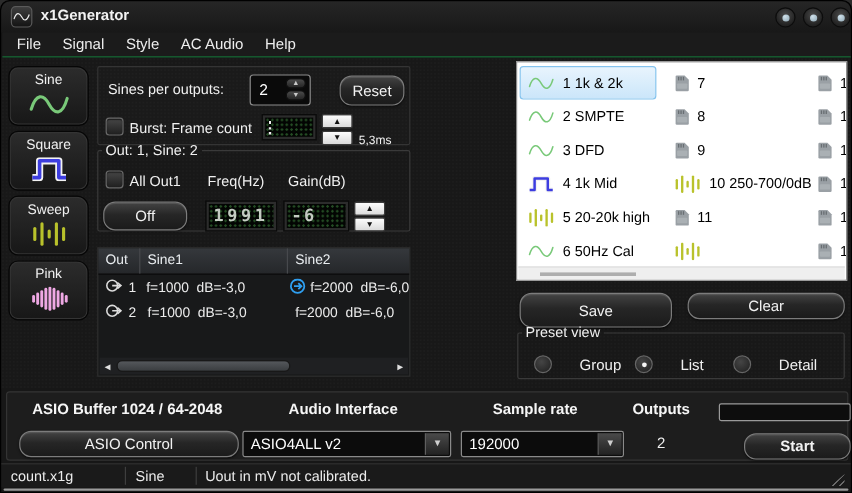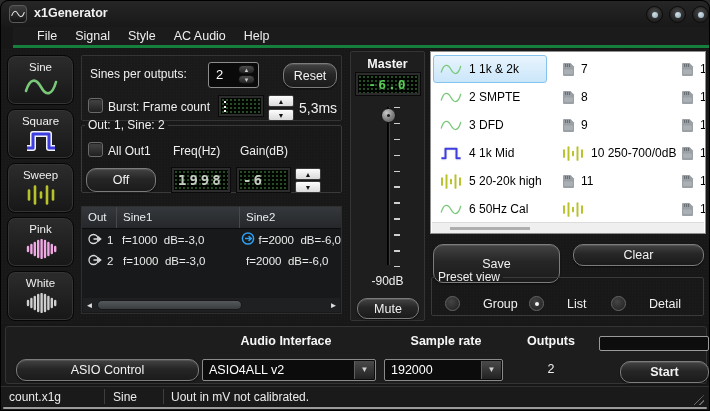--- a/index.html
+++ b/index.html
@@ -21,22 +21,22 @@
   .app-icon{ position:absolute; left:8px; top:4px; width:18px; height:18px;
     background:linear-gradient(#3e3e3e,#141414); border:1px solid #5a5a5a; border-radius:4px;
     display:flex; align-items:center; justify-content:center; }
   .app-title{ position:absolute; left:33px; top:5px; font-size:12.5px; font-weight:bold; color:#f2f2f2; }
   .winbtn{ position:absolute; top:5px; width:17px; height:17px; border-radius:50%;
     background:radial-gradient(circle at 50% 38%, #4a4a4a, #222 70%); border:1px solid #0c0c0c; }
   .winbtn i{ position:absolute; left:5px; top:5px; width:6px; height:6px; border-radius:50%;
     background:radial-gradient(circle at 35% 30%, #cfe0ea, #8fa7b4); display:block; }
 
   
-  .menubar{ position:absolute; left:12px; top:26px; right:0; height:21px;
-    background:#1b1b1b; border-bottom:3px solid #15803d; display:flex; align-items:center; padding-left:15px; }
+  .menubar{ position:absolute; left:1px; top:26px; right:0; height:21px;
+    background:#1b1b1b; border-bottom:1px solid #15803d; display:flex; align-items:center; padding-left:3px; }
   .menu-item{ color:#ededed; font-size:12.5px; padding:2px 9px; cursor:default; }
 
   
   .content{ position:absolute; left:0; top:47px; right:0; height:276px;
     background:#181818;
     background-image:radial-gradient(rgba(255,255,255,.02) 1px, transparent 1px);
     background-size:3px 3px; }
 
   
   .tab{ position:absolute; left:6px; width:67px; height:50px;
@@ -228,36 +228,20 @@
             <line x1="9.8" y1="4" x2="9.8" y2="16" stroke="#efa8e4" stroke-width="2.4" stroke-linecap="round"></line>
             <line x1="13.200000000000001" y1="2" x2="13.200000000000001" y2="18" stroke="#efa8e4" stroke-width="2.4" stroke-linecap="round"></line>
             <line x1="16.6" y1="1" x2="16.6" y2="19" stroke="#efa8e4" stroke-width="2.4" stroke-linecap="round"></line>
             <line x1="20" y1="2" x2="20" y2="18" stroke="#efa8e4" stroke-width="2.4" stroke-linecap="round"></line>
             <line x1="23.4" y1="4" x2="23.4" y2="16" stroke="#efa8e4" stroke-width="2.4" stroke-linecap="round"></line>
             <line x1="26.799999999999997" y1="6" x2="26.799999999999997" y2="14" stroke="#efa8e4" stroke-width="2.4" stroke-linecap="round"></line>
             <line x1="30.199999999999996" y1="8" x2="30.199999999999996" y2="12" stroke="#efa8e4" stroke-width="2.4" stroke-linecap="round"></line>
           </svg>
         </span>
     </div>
-    <div class="tab" style="top:223px">
-      <span class="tlabel">White</span>
-      <span class="ticon">
-          <svg width="32" height="20" viewBox="0 0 32 20">
-            <line x1="3" y1="8" x2="3" y2="12" stroke="#cfcfcf" stroke-width="2.4" stroke-linecap="round"></line>
-            <line x1="6.4" y1="6" x2="6.4" y2="14" stroke="#cfcfcf" stroke-width="2.4" stroke-linecap="round"></line>
-            <line x1="9.8" y1="4" x2="9.8" y2="16" stroke="#cfcfcf" stroke-width="2.4" stroke-linecap="round"></line>
-            <line x1="13.200000000000001" y1="2" x2="13.200000000000001" y2="18" stroke="#cfcfcf" stroke-width="2.4" stroke-linecap="round"></line>
-            <line x1="16.6" y1="1" x2="16.6" y2="19" stroke="#cfcfcf" stroke-width="2.4" stroke-linecap="round"></line>
-            <line x1="20" y1="2" x2="20" y2="18" stroke="#cfcfcf" stroke-width="2.4" stroke-linecap="round"></line>
-            <line x1="23.4" y1="4" x2="23.4" y2="16" stroke="#cfcfcf" stroke-width="2.4" stroke-linecap="round"></line>
-            <line x1="26.799999999999997" y1="6" x2="26.799999999999997" y2="14" stroke="#cfcfcf" stroke-width="2.4" stroke-linecap="round"></line>
-            <line x1="30.199999999999996" y1="8" x2="30.199999999999996" y2="12" stroke="#cfcfcf" stroke-width="2.4" stroke-linecap="round"></line>
-          </svg>
-        </span>
-    </div>
 
     <div class="sec1" style="top:7px">
       <span class="lbl" style="position:absolute;left:8px;top:11px">Sines per outputs:</span>
       <div class="spinner" style="left:126px;top:6px;width:51px;height:26px">
         <span class="val">2</span>
         <span class="updown">
             <b>▲</b>
             <b>▼</b>
           </span>
       </div>
@@ -268,32 +252,32 @@
         <span style="border-left:2px dotted #f0f0f0;height:11px;margin-left:3px"></span>
       </div>
       <div style="position:absolute;left:186px;top:39px;display:flex;flex-direction:column;gap:2px">
         <div class="spin-white">
             <span>▲</span>
           </div>
         <div class="spin-white">
             <span>▼</span>
           </div>
       </div>
-      <span class="lbl" style="position:absolute;left:217px;top:44px;font-size:14px">5,3ms</span>
+      <span class="lbl" style="position:absolute;left:217px;top:56px;font-size:10px">5,3ms</span>
     </div>
 
     <fieldset style="left:80px;top:70px;width:261px;height:75px">
       <legend>Out: 1, Sine: 2</legend>
       <div class="checkbox" style="position:absolute;left:6px;top:10px"></div>
       <span class="lbl" style="position:absolute;left:26px;top:12px">All Out1</span>
       <span class="lbl" style="position:absolute;left:91px;top:12px">Freq(Hz)</span>
       <span class="lbl" style="position:absolute;left:158px;top:12px">Gain(dB)</span>
       <div class="btn" style="position:absolute;left:4px;top:36px;width:70px;height:24px">Off</div>
       <div class="led white" style="position:absolute;left:90px;top:36px;width:58px;height:24px">
-        <span class="digits" style="font-size:14px;letter-spacing:3px;padding-left:4px;opacity:.85">1998</span>
+        <span class="digits" style="font-size:14px;letter-spacing:3px;padding-left:4px;opacity:.85">1991</span>
       </div>
       <div class="led white" style="position:absolute;left:155px;top:36px;width:53px;height:24px">
         <span class="digits" style="font-size:14px;letter-spacing:2px;padding-left:4px;opacity:.85">-6</span>
       </div>
       <div style="position:absolute;left:213px;top:36px;display:flex;flex-direction:column;gap:1px">
         <div class="spin-white">
             <span>▲</span>
           </div>
         <div class="spin-white">
             <span>▼</span>
@@ -326,31 +310,20 @@
         <div class="c-s1 cellflex"><span>f=1000  dB=-3,0</span></div>
         <div class="c-s2 cellflex"><span>f=2000  dB=-6,0</span></div>
       </div>
       <div class="hscroll">
         <span class="hs-arrow">◄</span>
         <span class="hs-thumb"></span>
         <span class="hs-arrow" style="position:absolute;right:0">►</span>
       </div>
     </div>
 
-    <div class="master" style="top:3px">
-      <div class="m-title">Master</div>
-      <div class="led green m-led">
-        <span class="digits">-6.0</span>
-      </div>
-      <div class="m-track"></div>
-      <div class="m-ticks"></div>
-      <div class="m-knob"></div>
-      <div class="m-min">-90dB</div>
-      <div class="btn m-mute">Mute</div>
-    </div>
 
     <div class="plist" style="top:3px">
       <div class="pcol" style="left:2px" id="pcol1">
           <div class="pitem sel">
             <span class="picon">
               <svg width="22" height="15" viewBox="0 0 34 20">
                 <path d="M2 14 C 6 1, 12 1, 17 10 C 22 19, 28 19, 32 5" fill="none" stroke="#79c979" stroke-width="2" stroke-linecap="round"></path>
               </svg>
             </span>
             <span>1 1k &amp; 2k</span>
@@ -546,51 +519,52 @@
               </svg>
             </span>
             <span>18</span>
           </div>
         </div>
       <div class="plist-scroll">
         <div class="plist-thumb"></div>
       </div>
     </div>
 
-    <div class="btn" style="position:absolute;left:432px;top:196px;width:127px;height:39px">Save</div>
+    <div class="btn" style="position:absolute;left:432px;top:196px;width:127px;height:29px">Save</div>
     <div class="btn" style="position:absolute;left:572px;top:196px;width:131px;height:22px">Clear</div>
 
     <fieldset style="left:430px;top:222px;width:273px;height:46px">
       <legend>Preset view</legend>
       <div class="pv-radio" style="left:13px;top:12px">
         <span class="radio"></span>
         <span class="lbl">Group</span>
       </div>
       <div class="pv-radio" style="left:97px;top:12px">
         <span class="radio sel"></span>
         <span class="lbl">List</span>
       </div>
       <div class="pv-radio" style="left:179px;top:12px">
         <span class="radio"></span>
         <span class="lbl">Detail</span>
       </div>
     </fieldset>
   </div>
 
   <div class="audio">
+    <span class="a-head" style="left:100px">ASIO Buffer 1024 / 64-2048</span>
     <span class="a-head" style="left:280px">Audio Interface</span>
     <span class="a-head" style="left:440px">Sample rate</span>
     <span class="a-head" style="left:545px">Outputs</span>
     <input class="a-field" value="" style="">
     <div class="btn" style="position:absolute;left:10px;top:32px;width:183px;height:22px">ASIO Control</div>
     <div class="dd" style="left:196px;top:32px;width:174px">
       <span>ASIO4ALL v2</span>
       <span class="arrow">▼</span>
     </div>
-    <div class="dd" style="left:378px;top:32px;width:119px">
+    <div class="dd" style="left:378px;top:32px;width:136px">
       <span>192000</span>
       <span class="arrow">▼</span>
     </div>
     <span style="position:absolute;left:545px;top:35px;transform:translateX(-50%);font-size:12.5px;color:#f0f0f0">2</span>
     <div class="btn" style="position:absolute;left:614px;top:34px;width:89px;height:22px;font-weight:bold">Start</div>
   </div>
 
   <div class="statusbar">
     <span class="st" style="left:8px">count.x1g</span>
     <span class="sdiv" style="left:103px"></span>

